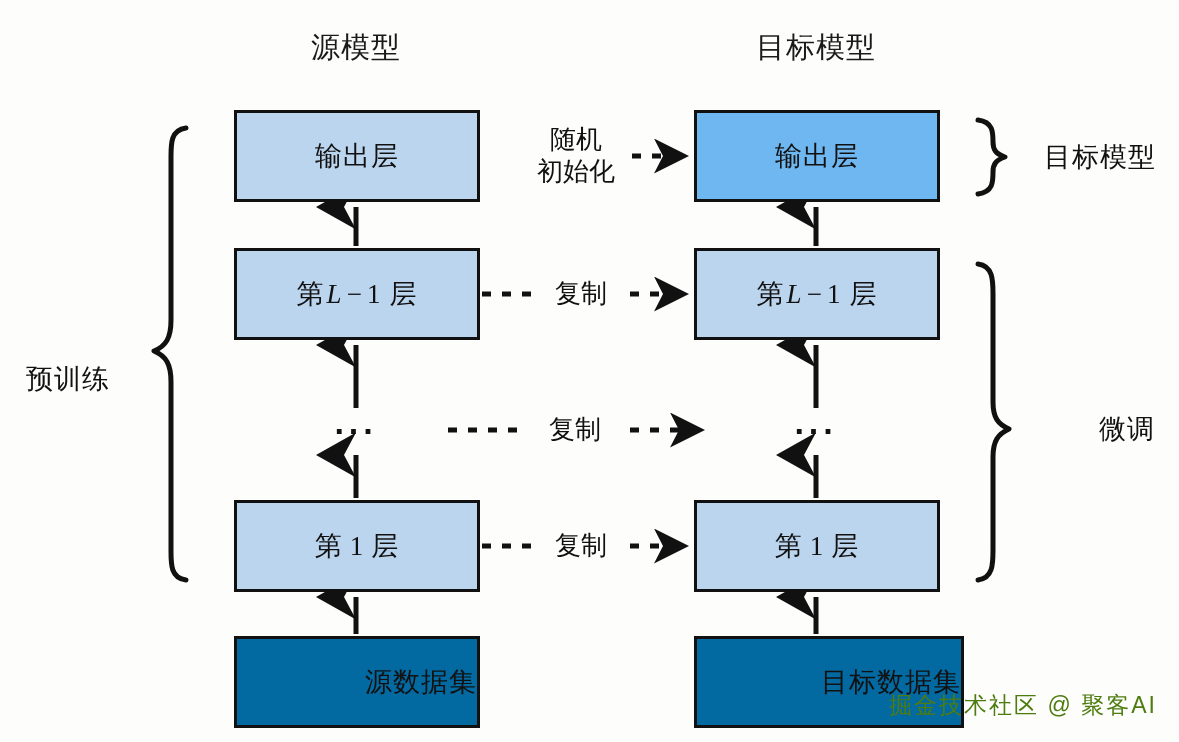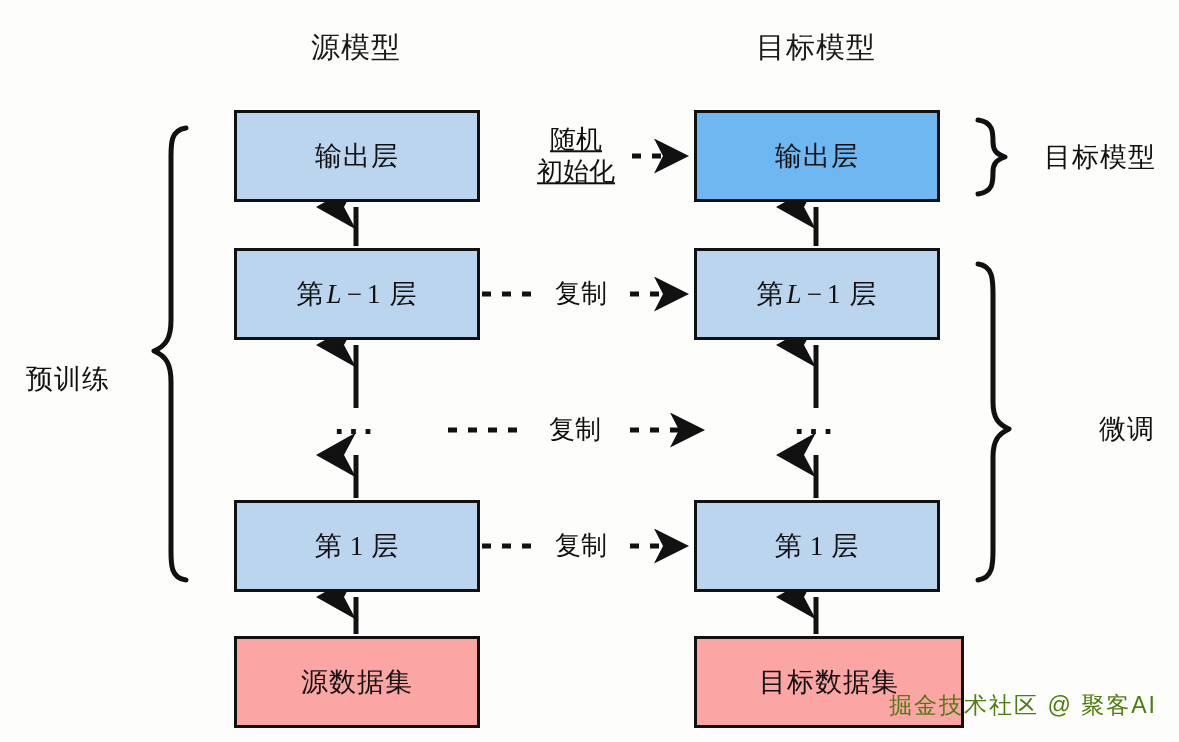--- a/index.html
+++ b/index.html
@@ -39,21 +39,21 @@
     display: flex;
     align-items: center;
     justify-content: center;
     font-size: 27px;
     color: #111111;
     letter-spacing: 1px;
     white-space: nowrap;
   }
   .fill-light { background: #bcd5ef; }
   .fill-strong { background: #6fb7f0; }
-  .fill-white  { background: #fca5a5; }
+  .fill-white  { background: #0369a1; justify-content: flex-end; }
   .edge-label {
     position: absolute;
     font-size: 26px;
     color: #111111;
     white-space: nowrap;
     text-align: center;
     transform: translate(-50%, -50%);
     line-height: 1.22;
   }
   .brace-label {
@@ -198,21 +198,21 @@
   <div class="node-box fill-light" style="left:694px; top:500px; width:246px; height:92px;">
     <span>
       <span>第</span><span class="math-roman" style="padding:0 7px;">1</span><span>层</span>
     </span>
   </div>
 
   <div class="node-box fill-white" style="left:694px; top:636px; width:270px; height:92px;">
     <span>目标数据集</span>
   </div>
 
-  <div class="edge-label" style="left:576px; top:156px;text-decoration:underline;">
+  <div class="edge-label" style="left:576px; top:156px;">
     <div>随机</div>
     <div>初始化</div>
   </div>
 
   <div class="edge-label" style="left:581px; top:294px;">复制</div>
 
   <div class="edge-label" style="left:575px; top:430px;">复制</div>
 
   <div class="edge-label" style="left:581px; top:546px;">复制</div>
 

